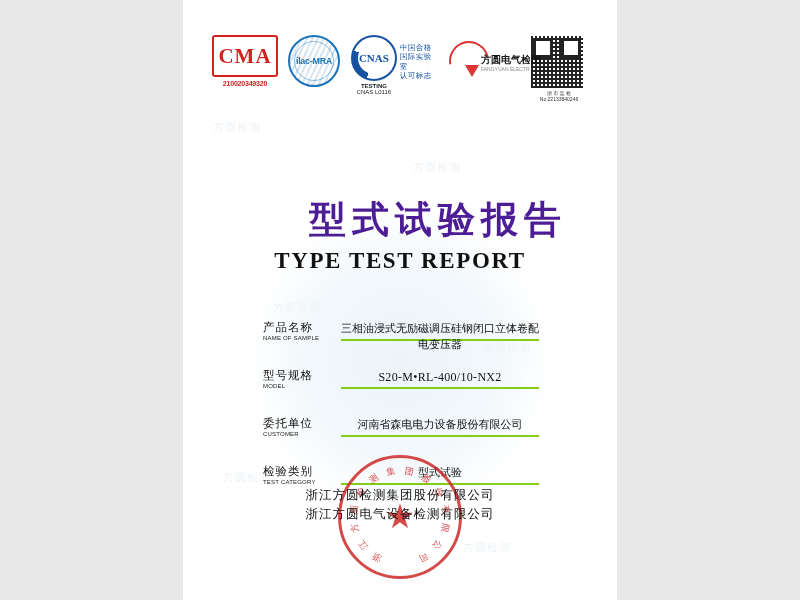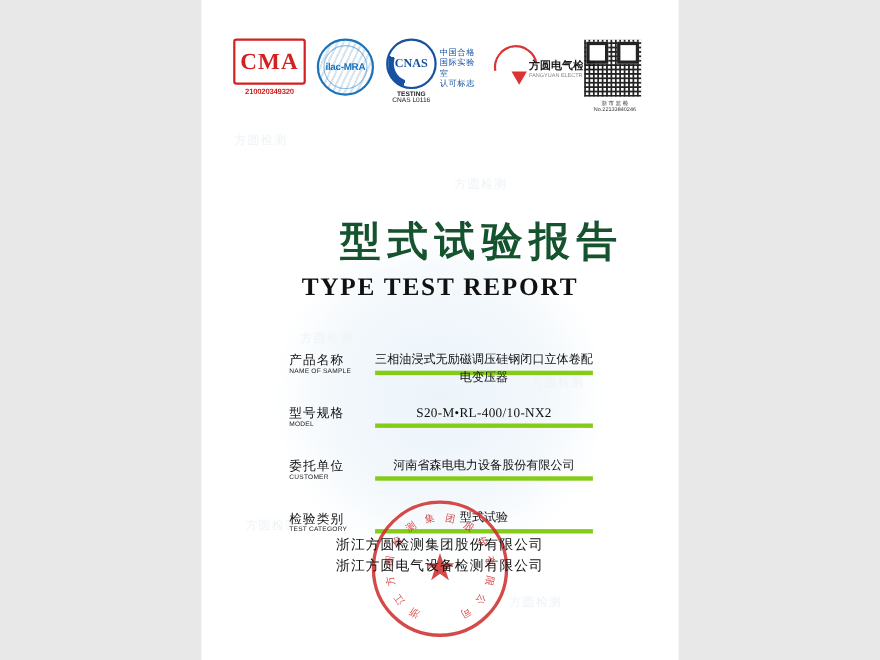--- a/index.html
+++ b/index.html
@@ -161,21 +161,21 @@
   }
   .qr-img::before{ left:2px; top:2px;}
   .qr-img::after{ right:2px; top:2px;}
   .qr-cap{ font-size:5px;color:#333;text-align:center;margin-top:1px;}
   .qr-cap2{ font-size:5px;color:#333;text-align:center;}
 
   
   .title-cn {
     position: absolute; top: 195px; width: 510px; text-align: center;
     font-family: "DejaVu Sans", sans-serif;
-    font-size: 37px; font-weight: bold; color: #14532d; letter-spacing: 6px;
+    font-size: 37px; font-weight: bold; color: #4c1d95; letter-spacing: 6px;
   }
   .title-en {
     position: absolute; top: 248px; width: 434px; text-align: center;
     font-family: "Liberation Serif", serif;
     font-size: 23px; font-weight: bold; color: #111; letter-spacing: 1.6px;
   }
 
   
   .fields { position:absolute; top:315px; left:0; width:434px; }
   .field-row{
@@ -188,21 +188,21 @@
   .field-label{
     width: 78px;
     flex: none;
     text-align: left;
   }
   .fl-cn{ font-size:11.5px; color:#111; letter-spacing:1px; font-family:"DejaVu Sans",sans-serif;margin-top:30px;}
   .fl-en{ font-size:6px; color:#222; letter-spacing:0.2px; }
   .field-line{
     flex: 1;
     margin-right: 78px;
-    border-bottom: 4px solid #84cc16;
+    border-bottom: 2px solid #84cc16;
     text-align: center;
     padding-bottom: 2px;
     font-size: 11px;
     color: #111;
     font-family: "DejaVu Sans", sans-serif;
     height: 16px;
     line-height: 16px;
     margin-top: 48px;
   }
   .field-line.latin{ font-family:"Liberation Serif", serif; font-size:12px; letter-spacing:.3px;}

